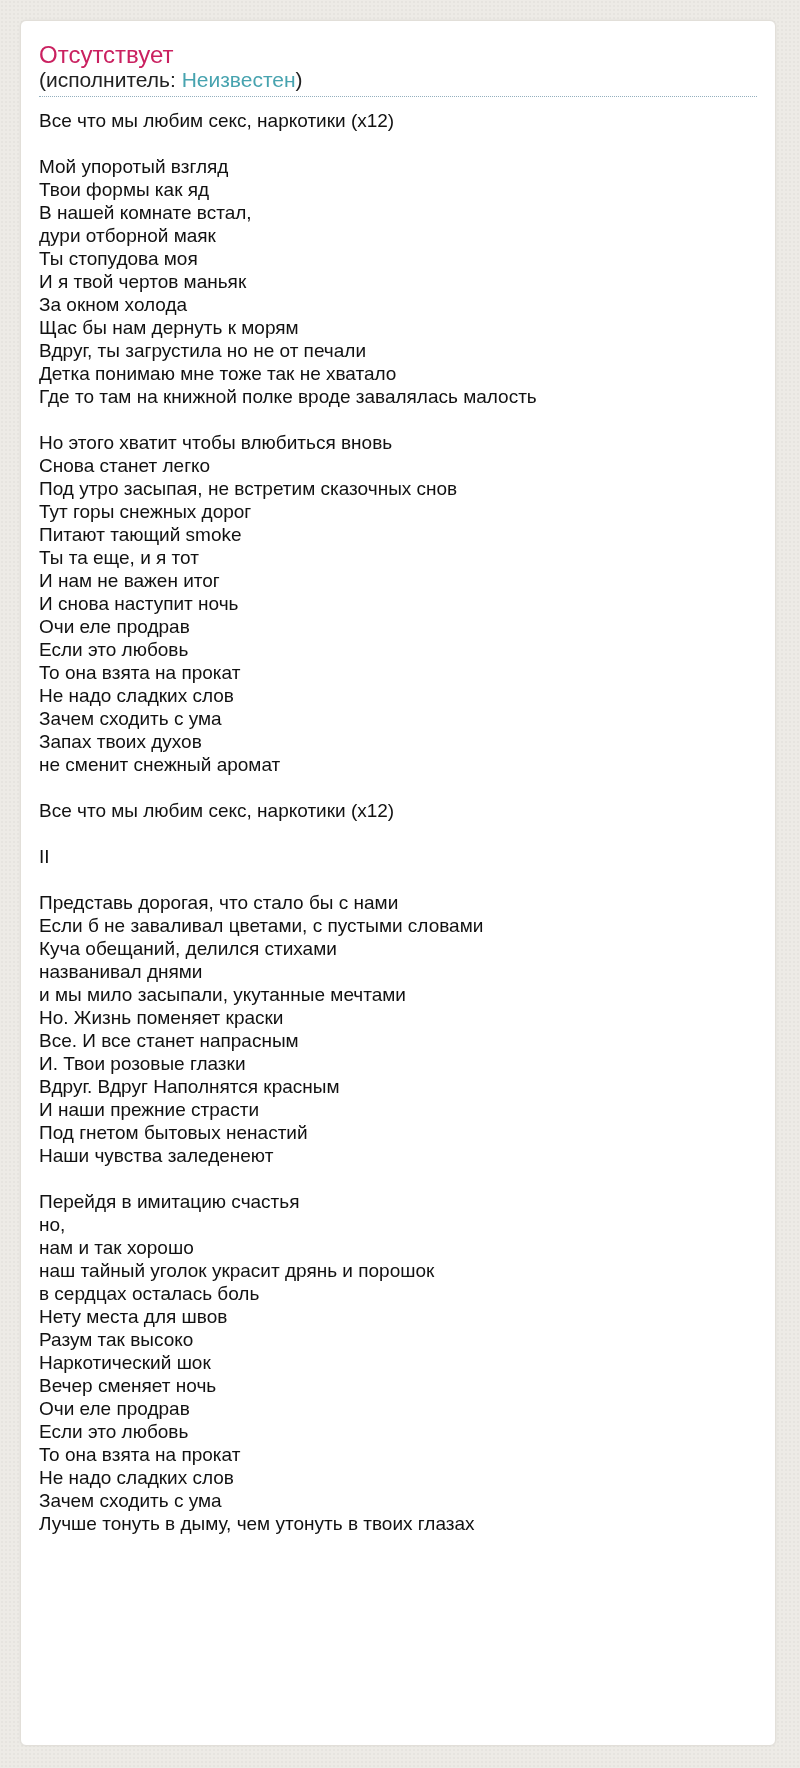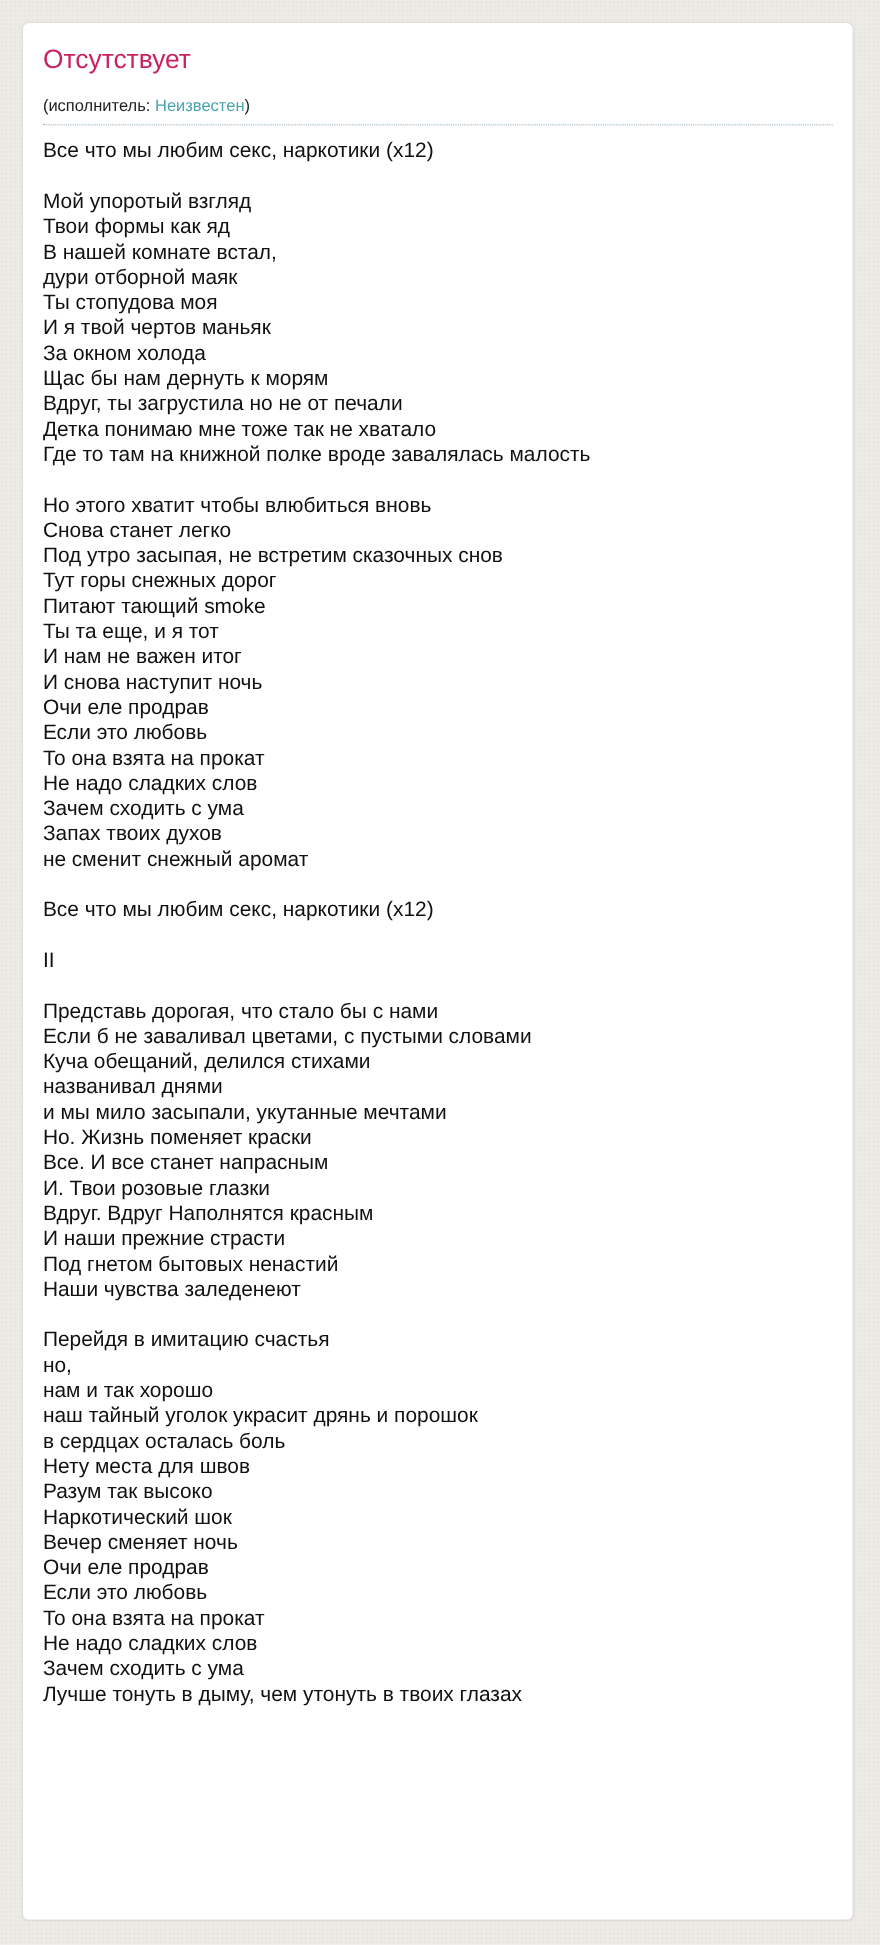--- a/index.html
+++ b/index.html
@@ -27,28 +27,28 @@
     border: 1px solid #e2dfd9;
     border-radius: 6px;
     box-shadow: 0 0 2px rgba(0,0,0,0.08);
     padding: 14px 18px 20px 18px;
   }
   .song-header {
     border-bottom: 1px dotted #94afbe;
     padding-bottom: 7px;
   }
   .song-title {
-    margin: 6px 0 18px 0;
+    margin: 6px 0 1px 0;
     font-size: 24px;
     font-weight: normal;
     color: #ca2160;
     line-height: 28px;
   }
   .song-subtitle {
-    font-size: 15px;
+    font-size: 21px;
     color: #222222;
     line-height: 19px;
   }
   .artist-link {
     color: #47a3af;
     text-decoration: none;
     cursor: pointer;
   }
   .lyrics {
     margin-top: 12px;

